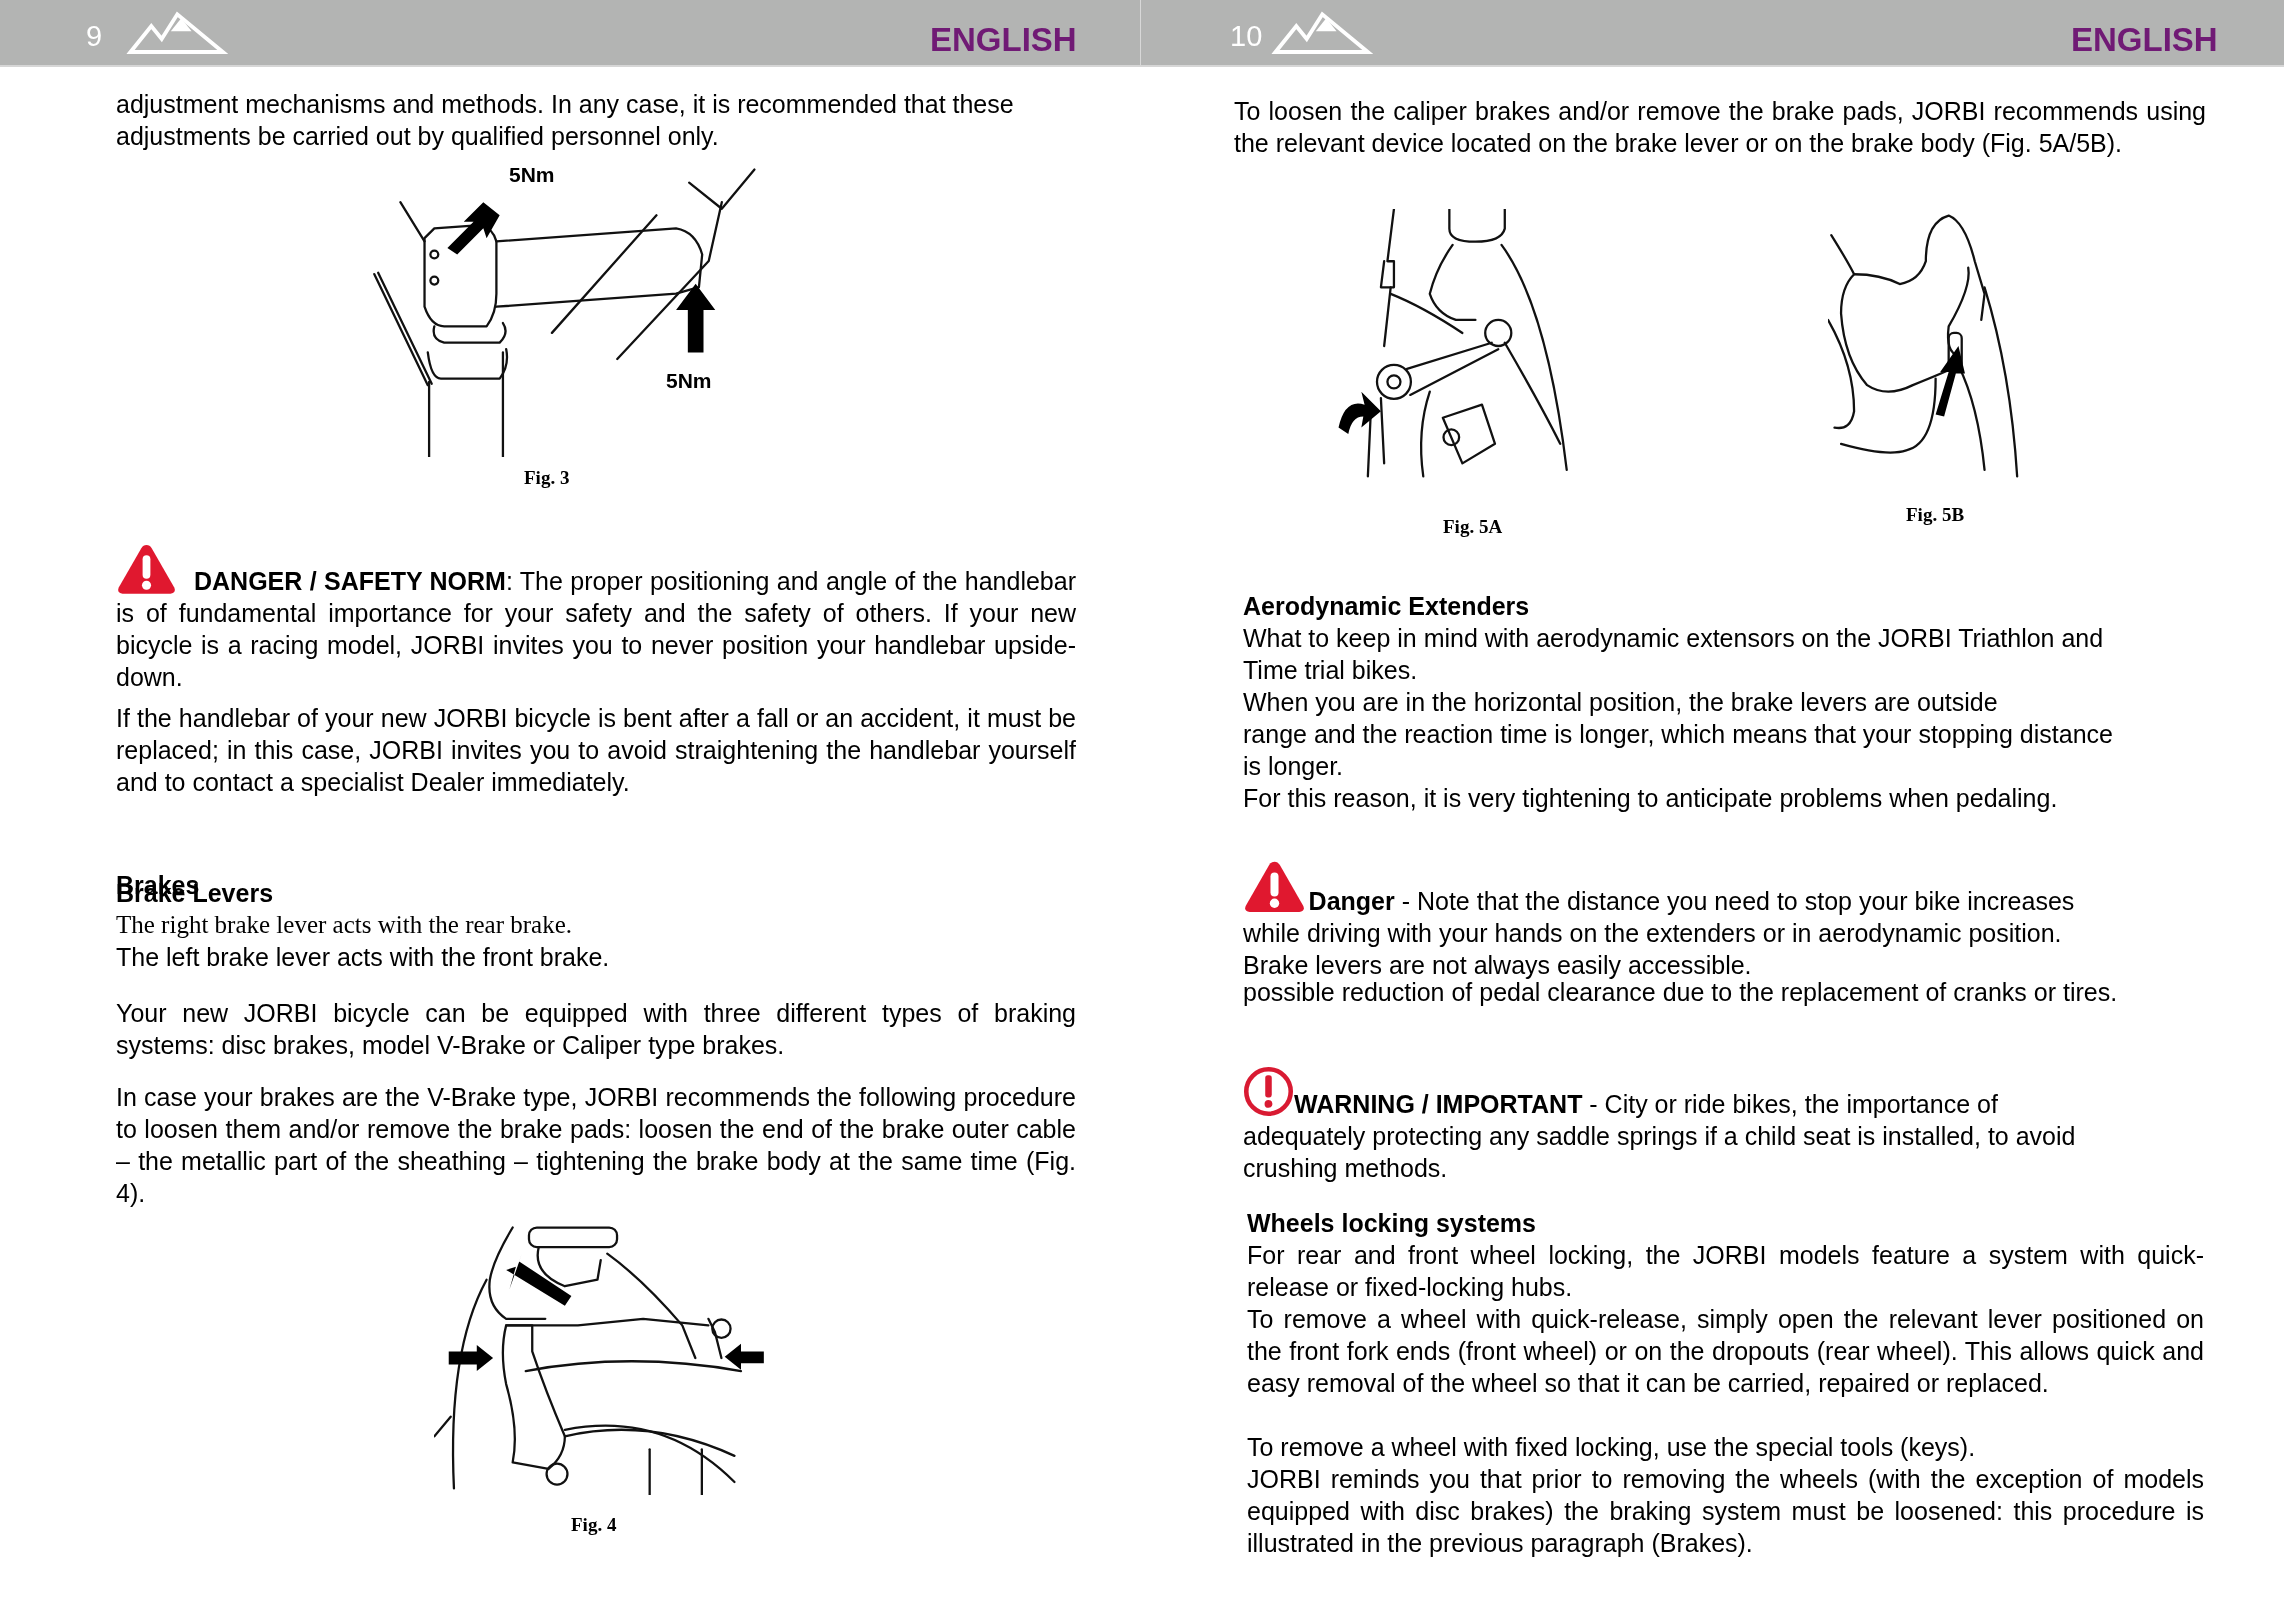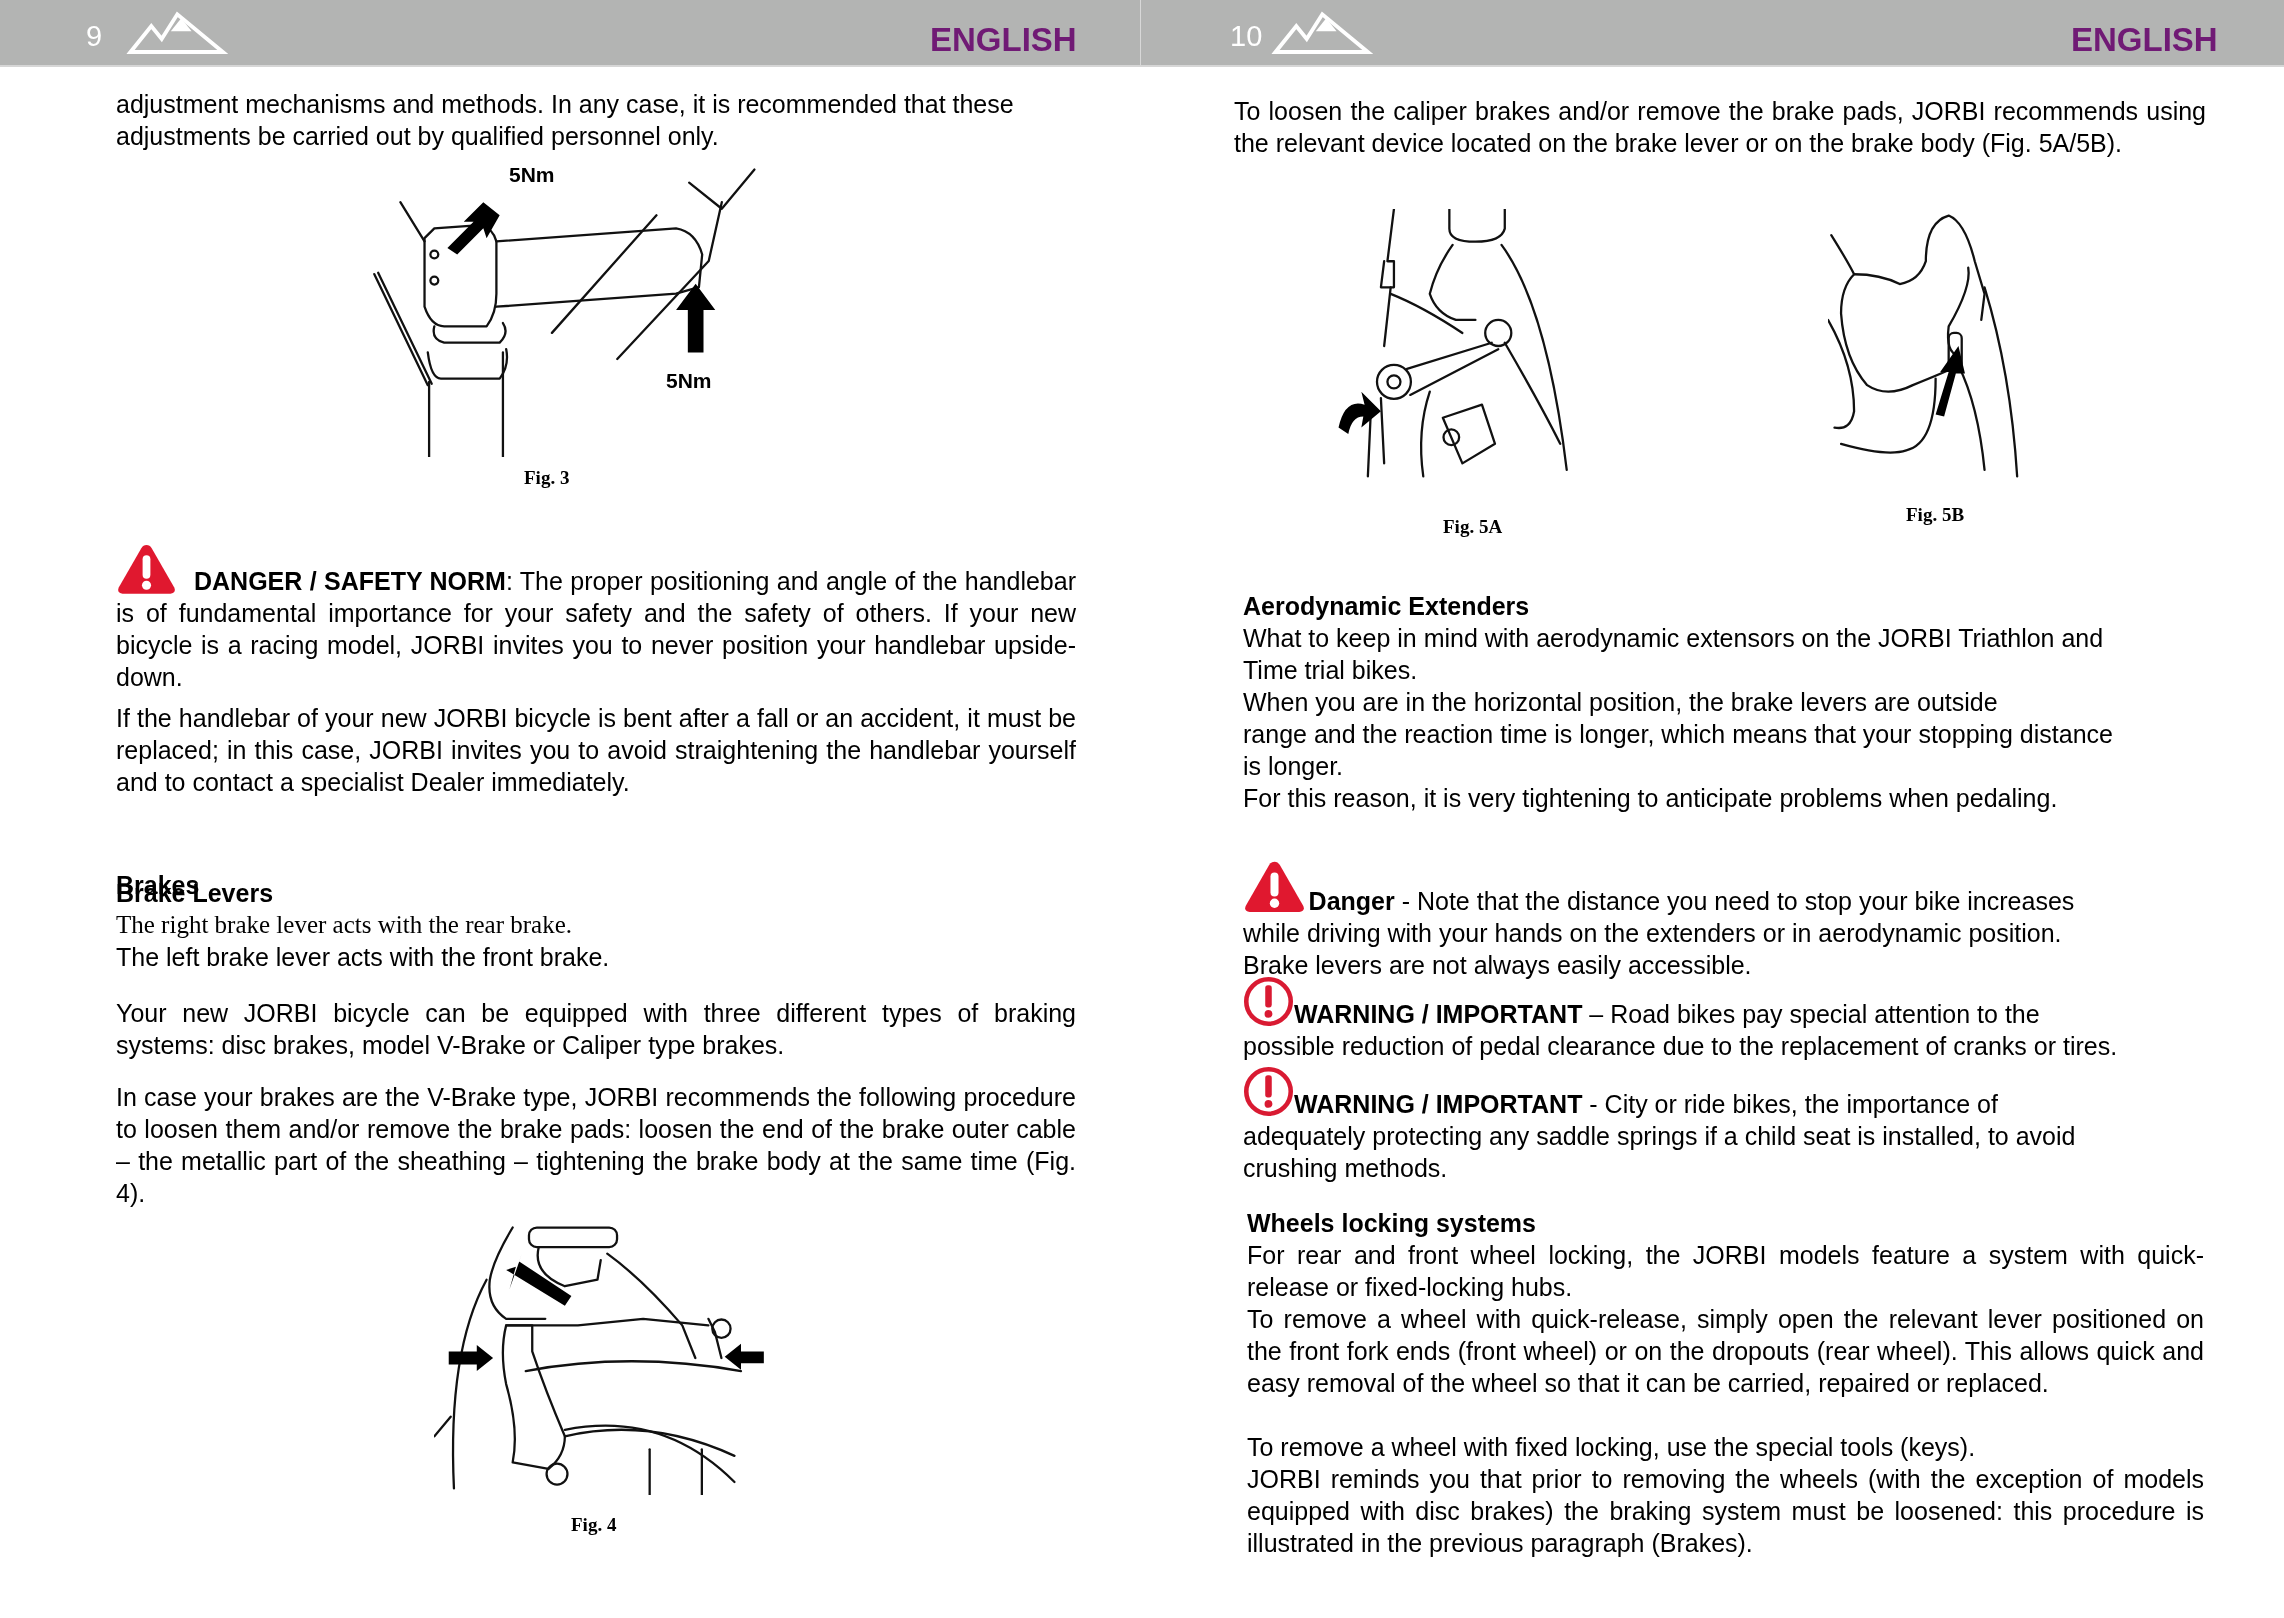--- a/index.html
+++ b/index.html
@@ -162,27 +162,20 @@
       <path d="M47,4 Q52,4 55,9 L90,70 Q93,78 84,79 L10,79 Q1,78 4,70 L39,9 Q42,4 47,4 Z" fill="#e0182f"></path>
       <rect x="41" y="20" width="12" height="36" rx="6" fill="#fff"></rect>
       <circle cx="47" cy="66" r="7" fill="#fff"></circle>
     </svg><span class="b">Danger</span><span> - Note that the distance you need to stop your bike increases</span>
   </div>
   <div>while driving with your hands on the extenders or in aerodynamic position.</div>
   <div>Brake levers are not always easily accessible.</div>
 </div>
 
 <div class="txt" style="left:1243px; top:976px;">
-  <div>
-    <svg class="ico" width="51" height="51" viewBox="0 0 78 78" style="vertical-align:-3.9px; margin-right:0px;">
-      <circle cx="39" cy="39" r="34" fill="none" stroke="#d91a32" stroke-width="7"></circle>
-      <rect x="34" y="14" width="10" height="34" rx="4" fill="#d91a32"></rect>
-      <circle cx="39" cy="58" r="6" fill="#d91a32"></circle>
-    </svg><span class="b">WARNING / IMPORTANT</span><span> – Road bikes pay special attention to the</span>
-  </div>
   <div>possible reduction of pedal clearance due to the replacement of cranks or tires.</div>
 </div>
 
 <div class="txt" style="left:1243px; top:1066px;">
   <div>
     <svg class="ico" width="51" height="51" viewBox="0 0 78 78" style="vertical-align:-3.9px; margin-right:0px;">
       <circle cx="39" cy="39" r="34" fill="none" stroke="#d91a32" stroke-width="7"></circle>
       <rect x="34" y="14" width="10" height="34" rx="4" fill="#d91a32"></rect>
       <circle cx="39" cy="58" r="6" fill="#d91a32"></circle>
     </svg><span class="b">WARNING / IMPORTANT</span><span> - City or ride bikes, the importance of</span>

